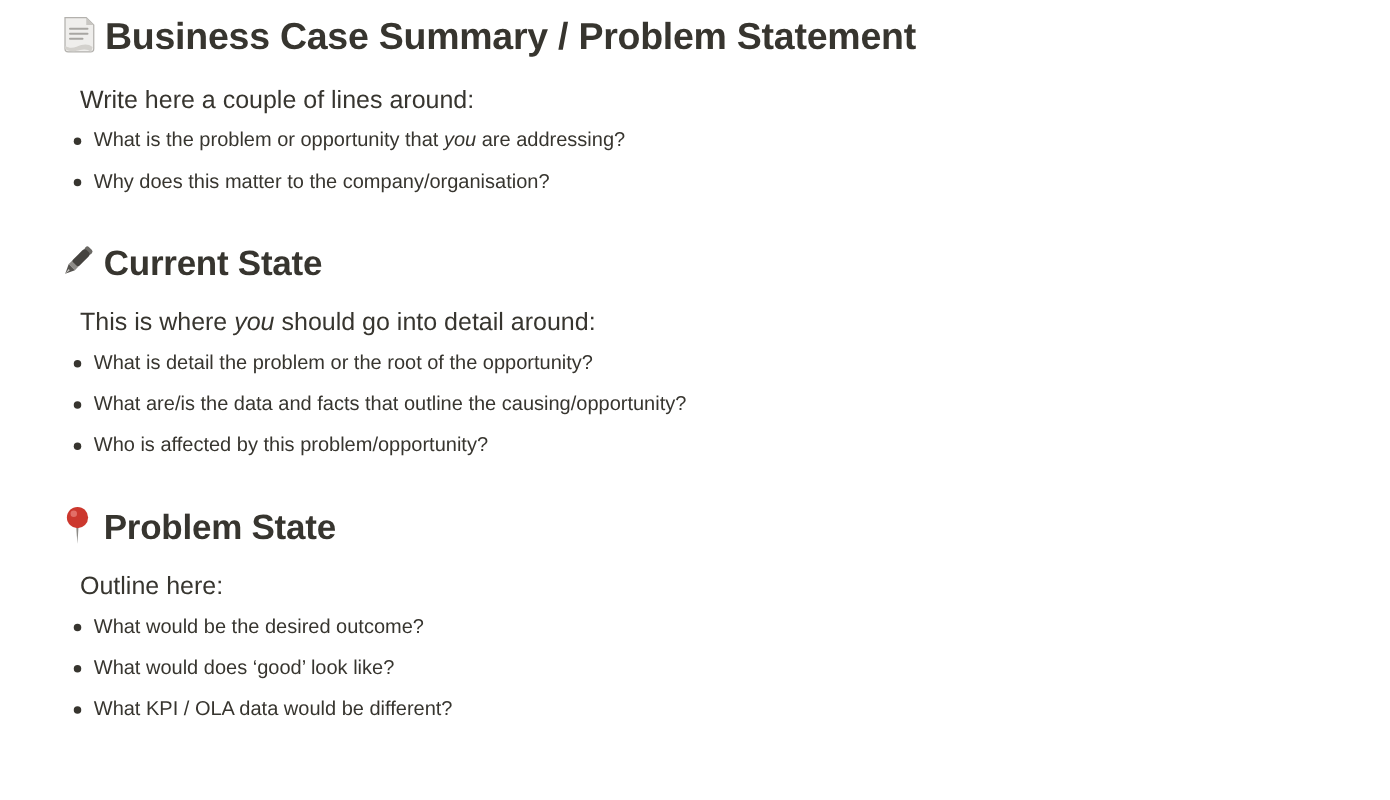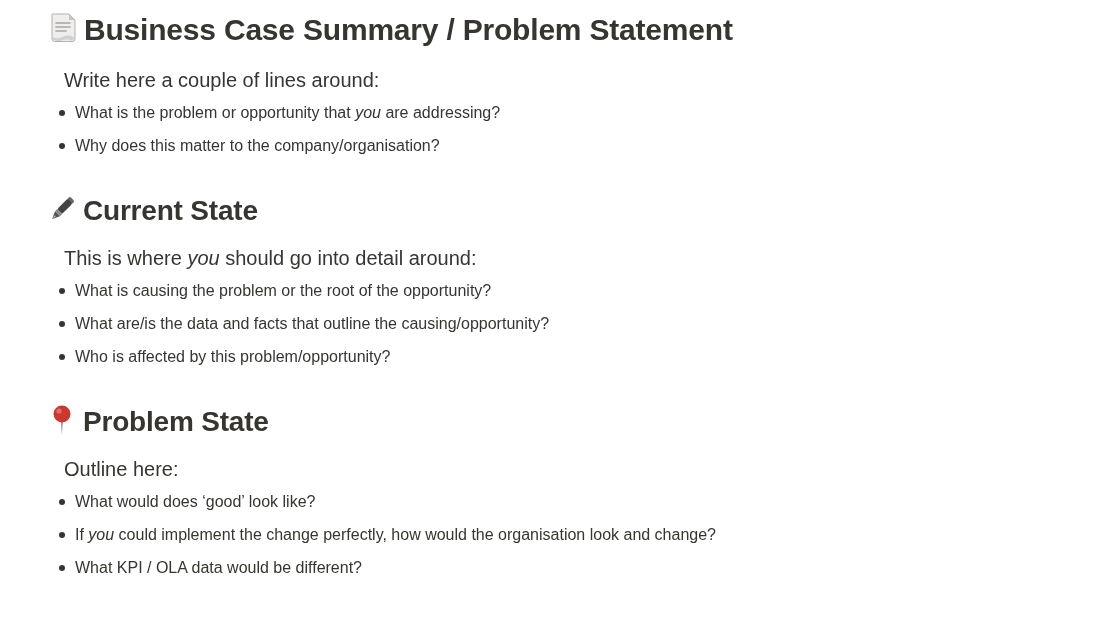--- a/index.html
+++ b/index.html
@@ -117,21 +117,21 @@
           </g>
         </svg>
       </span>
       <span>Current State</span>
     </h2>
     <p class="intro">
       <span>This is where </span><span class="em">you</span><span> should go into detail around:</span>
     </p>
     <ul class="bullets">
       <li>
-        <span>What is causing the problem or the root of the opportunity?</span>
+        <span>What is detail the problem or the root of the opportunity?</span>
       </li>
       <li>
         <span>What are/is the data and facts that outline the causing/opportunity?</span>
       </li>
       <li>
         <span>Who is affected by this problem/opportunity?</span>
       </li>
     </ul>
   </div>
 
@@ -144,24 +144,24 @@
           <circle cx="8" cy="6" r="2.6" fill="#e4766e" opacity="0.9"></circle>
         </svg>
       </span>
       <span>Problem State</span>
     </h2>
     <p class="intro">
       <span>Outline here:</span>
     </p>
     <ul class="bullets">
       <li>
-        <span>What would does ‘good’ look like?</span>
+        <span>What would be the desired outcome?</span>
       </li>
       <li>
-        <span>If </span><span class="em">you</span><span> could implement the change perfectly, how would the organisation look and change?</span>
+        <span>What would does ‘good’ look like?</span>
       </li>
       <li>
         <span>What KPI / OLA data would be different?</span>
       </li>
     </ul>
   </div>
 
 </div>
 
 </body></html>

